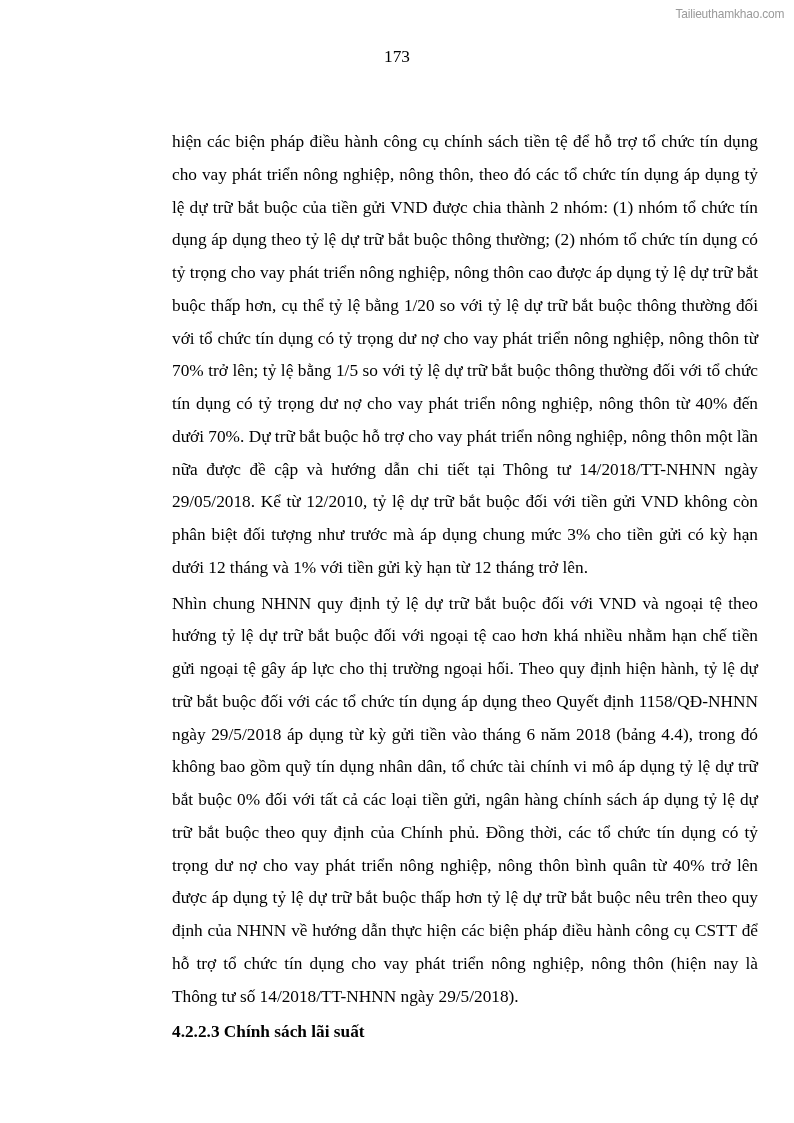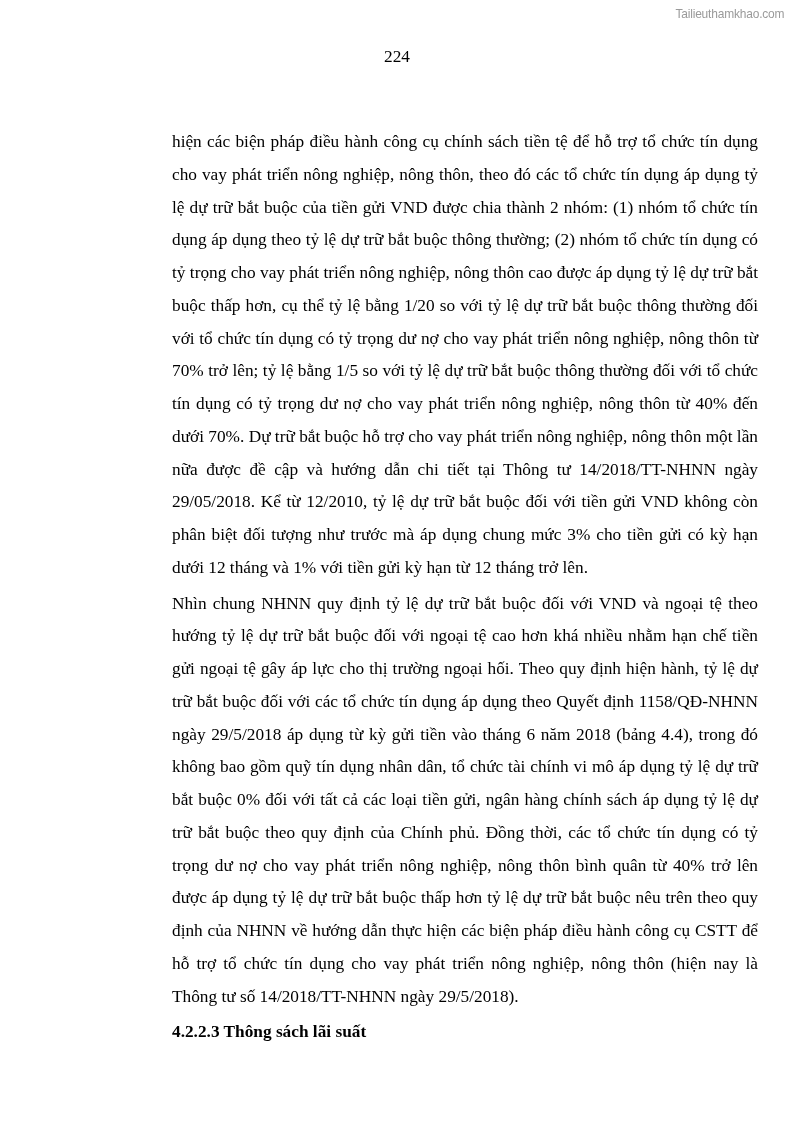--- a/index.html
+++ b/index.html
@@ -51,19 +51,19 @@
       font-weight: bold;
       margin: 2px 0 0 0;
       font-size: 17.3px;
     }
   </style>
 </head>
 <body>
 
 <div class="watermark">Tailieuthamkhao.com</div>
 
-<div class="page-number">224</div>
+<div class="page-number">173</div>
 
 <div class="content">
   <p class="para">hiện các biện pháp điều hành công cụ chính sách tiền tệ để hỗ trợ tổ chức tín dụng cho vay phát triển nông nghiệp, nông thôn, theo đó các tổ chức tín dụng áp dụng tỷ lệ dự trữ bắt buộc của tiền gửi VND được chia thành 2 nhóm: (1) nhóm tổ chức tín dụng áp dụng theo tỷ lệ dự trữ bắt buộc thông thường; (2) nhóm tổ chức tín dụng có tỷ trọng cho vay phát triển nông nghiệp, nông thôn cao được áp dụng tỷ lệ dự trữ bắt buộc thấp hơn, cụ thể tỷ lệ bằng 1/20 so với tỷ lệ dự trữ bắt buộc thông thường đối với tổ chức tín dụng có tỷ trọng dư nợ cho vay phát triển nông nghiệp, nông thôn từ 70% trở lên; tỷ lệ bằng 1/5 so với tỷ lệ dự trữ bắt buộc thông thường đối với tổ chức tín dụng có tỷ trọng dư nợ cho vay phát triển nông nghiệp, nông thôn từ 40% đến dưới 70%. Dự trữ bắt buộc hỗ trợ cho vay phát triển nông nghiệp, nông thôn một lần nữa được đề cập và hướng dẫn chi tiết tại Thông tư 14/2018/TT-NHNN ngày 29/05/2018. Kể từ 12/2010, tỷ lệ dự trữ bắt buộc đối với tiền gửi VND không còn phân biệt đối tượng như trước mà áp dụng chung mức 3% cho tiền gửi có kỳ hạn dưới 12 tháng và 1% với tiền gửi kỳ hạn từ 12 tháng trở lên.</p>
   <p class="para">Nhìn chung NHNN quy định tỷ lệ dự trữ bắt buộc đối với VND và ngoại tệ theo hướng tỷ lệ dự trữ bắt buộc đối với ngoại tệ cao hơn khá nhiều nhằm hạn chế tiền gửi ngoại tệ gây áp lực cho thị trường ngoại hối. Theo quy định hiện hành, tỷ lệ dự trữ bắt buộc đối với các tổ chức tín dụng áp dụng theo Quyết định 1158/QĐ-NHNN ngày 29/5/2018 áp dụng từ kỳ gửi tiền vào tháng 6 năm 2018 (bảng 4.4), trong đó không bao gồm quỹ tín dụng nhân dân, tổ chức tài chính vi mô áp dụng tỷ lệ dự trữ bắt buộc 0% đối với tất cả các loại tiền gửi, ngân hàng chính sách áp dụng tỷ lệ dự trữ bắt buộc theo quy định của Chính phủ. Đồng thời, các tổ chức tín dụng có tỷ trọng dư nợ cho vay phát triển nông nghiệp, nông thôn bình quân từ 40% trở lên được áp dụng tỷ lệ dự trữ bắt buộc thấp hơn tỷ lệ dự trữ bắt buộc nêu trên theo quy định của NHNN về hướng dẫn thực hiện các biện pháp điều hành công cụ CSTT để hỗ trợ tổ chức tín dụng cho vay phát triển nông nghiệp, nông thôn (hiện nay là Thông tư số 14/2018/TT-NHNN ngày 29/5/2018).</p>
-  <p class="heading">4.2.2.3 Thông sách lãi suất</p>
+  <p class="heading">4.2.2.3 Chính sách lãi suất</p>
 </div>
 
 </body></html>

